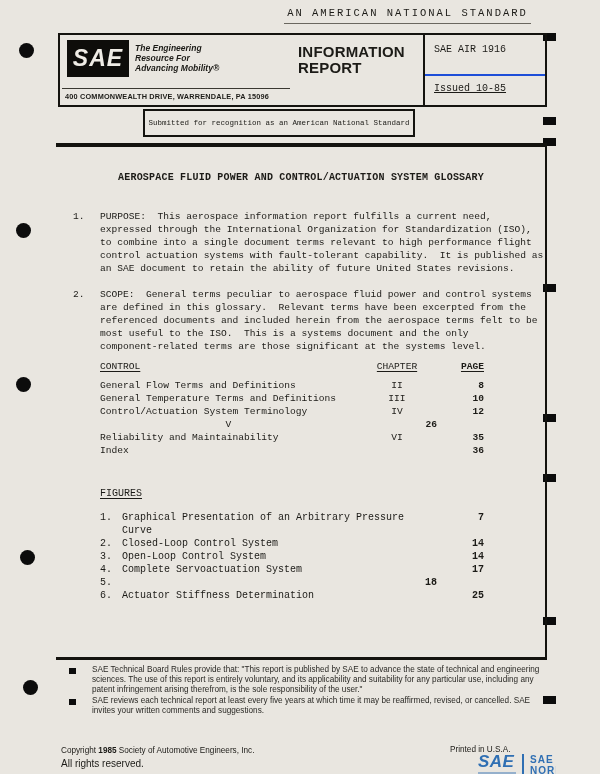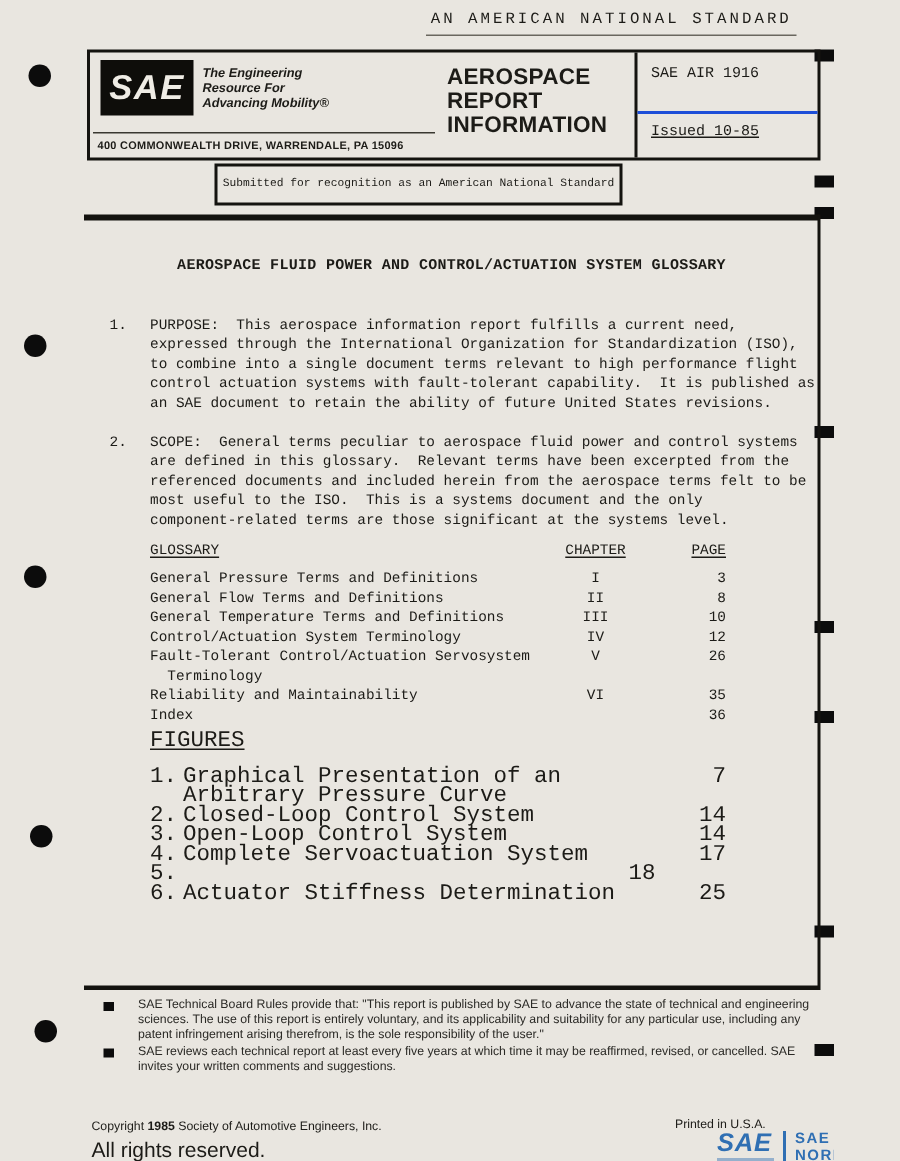--- a/index.html
+++ b/index.html
@@ -53,37 +53,37 @@
   .para { position:absolute; left:73px; display:flex; }
   .para .num { width:27px; flex:none; }
   .para .ptext { width:452px; white-space:pre-wrap; }
   #purpose { top:210px; }
   #scope { top:288px; }
 
   .toc { position:absolute; top:360px; left:100px; width:384px; font-size:9.6px; line-height:13px; }
   .toc-head, .toc-row { display:grid; grid-template-columns:257px 80px 47px; }
   .toc-head { margin-bottom:6px; }
   .c2 { text-align:center; }
-  .c3 { text-align:right; }
+  .c3 { text-align:right;font-weight:bold; }
   .toc-row .c1 { white-space:pre-wrap; }
   .uline { text-decoration:underline; text-underline-offset:2px; }
 
-  .figures { position:absolute; top:487px; left:100px; width:384px; font-size:15px; line-height:13px; }
+  .figures { position:absolute; top:487px; left:100px; width:384px; font-size:10px; line-height:13px; }
   .figures-heading { margin-bottom:11px; }
   .fig-row { display:grid; grid-template-columns:22px 315px 47px; }
 
   .fnote-mark { position:absolute; left:69px; width:7px; height:6px; background:#0c0c0c; }
   .fnote { position:absolute; left:92px; width:452px; font-family:"Liberation Sans",sans-serif;
     font-size:8.2px; line-height:9.8px; color:#2a2925; }
   #fnote1 { top:665px; }
   #fnote2 { top:696px; }
 
   .copyright { position:absolute; top:746px; left:61px; font-family:"Liberation Sans",sans-serif; font-size:8.2px; }
   .copyright .year { font-weight:bold;text-align:center; }
-  .rights { position:absolute; top:758px; left:61px; font-family:"Liberation Sans",sans-serif; font-size:14px; }
+  .rights { position:absolute; top:758px; left:61px; font-family:"Liberation Sans",sans-serif; font-size:10px; }
   .printed { position:absolute; top:745px; left:450px; font-family:"Liberation Sans",sans-serif; font-size:8.2px; }
 
   .norm-logo { position:absolute; top:754px; left:478px; display:flex; align-items:flex-start;
     color:#2f6fb3; font-family:"Liberation Sans",sans-serif; }
   .norm-sae { font-style:italic; font-weight:bold; font-size:17px; line-height:16px; letter-spacing:0.5px; }
   .norm-right { margin-left:6px; padding-left:6px; border-left:2px solid #2f6fb3; }
   .norm-name { font-weight:bold; font-size:10px; letter-spacing:1px; }
   .norm-sub { margin-top:2px; height:3px; width:54px; background:rgba(47,111,179,0.45); }
   .norm-sub-left { margin-top:2px; height:3px; width:38px; background:rgba(47,111,179,0.45); }
 </style>
@@ -116,23 +116,22 @@
         <div class="sae-logo">SAE</div>
         <div class="tagline">
           <div>The Engineering</div>
           <div>Resource For</div>
           <div>Advancing Mobility®</div>
         </div>
       </div>
       <div class="address">400 COMMONWEALTH DRIVE, WARRENDALE, PA 15096</div>
     </div>
     <div class="hcol-center">
-      <div>AEROSPACE</div>
+      <div>INFORMATION</div>
       <div>REPORT</div>
-      <div>INFORMATION</div>
     </div>
     <div class="hcol-right">
       <div class="doc-number">SAE AIR 1916</div>
       <div class="issued">Issued 10-85</div>
     </div>
   </div>
 
   <div class="submitted-box">Submitted for recognition as an American National Standard</div>
 
   <div class="rule-top"></div>
@@ -154,47 +153,40 @@
     <span class="num">2.</span>
     <div class="ptext"><span>SCOPE:</span><span>  General terms peculiar to aerospace fluid power and control systems
 are defined in this glossary.  Relevant terms have been excerpted from the
 referenced documents and included herein from the aerospace terms felt to be
 most useful to the ISO.  This is a systems document and the only
 component-related terms are those significant at the systems level.</span></div>
   </div>
 
   <div class="toc">
     <div class="toc-head">
-      <div class="c1"><span class="uline">GLOSSARY</span></div>
+      <div class="c1"><span class="uline">CONTROL</span></div>
       <div class="c2"><span class="uline">CHAPTER</span></div>
       <div class="c3"><span class="uline">PAGE</span></div>
-    </div>
-    <div class="toc-row">
-      <div class="c1">General Pressure Terms and Definitions</div>
-      <div class="c2">I</div>
-      <div class="c3">3</div>
     </div>
     <div class="toc-row">
       <div class="c1">General Flow Terms and Definitions</div>
       <div class="c2">II</div>
       <div class="c3">8</div>
     </div>
     <div class="toc-row">
       <div class="c1">General Temperature Terms and Definitions</div>
       <div class="c2">III</div>
       <div class="c3">10</div>
     </div>
     <div class="toc-row">
       <div class="c1">Control/Actuation System Terminology</div>
       <div class="c2">IV</div>
       <div class="c3">12</div>
     </div>
     <div class="toc-row">
-      <div class="c1">Fault-Tolerant Control/Actuation Servosystem
-  Terminology</div>
       <div class="c2">V</div>
       <div class="c3">26</div>
     </div>
     <div class="toc-row">
       <div class="c1">Reliability and Maintainability</div>
       <div class="c2">VI</div>
       <div class="c3">35</div>
     </div>
     <div class="toc-row">
       <div class="c1">Index</div>

